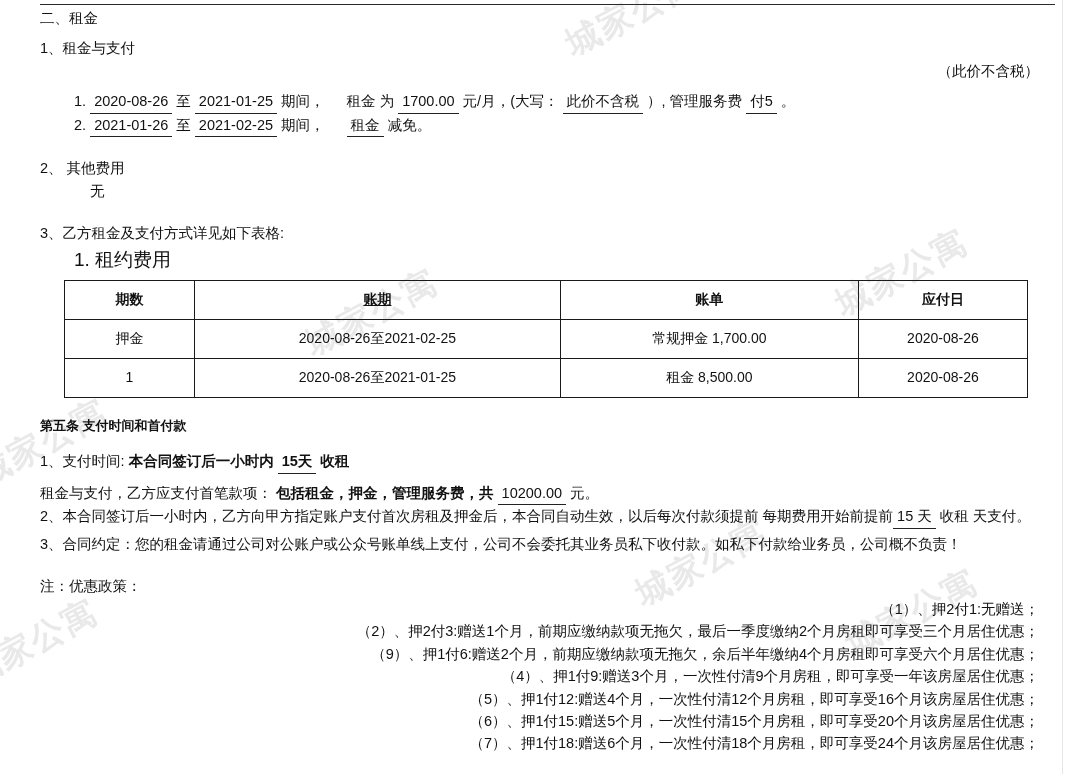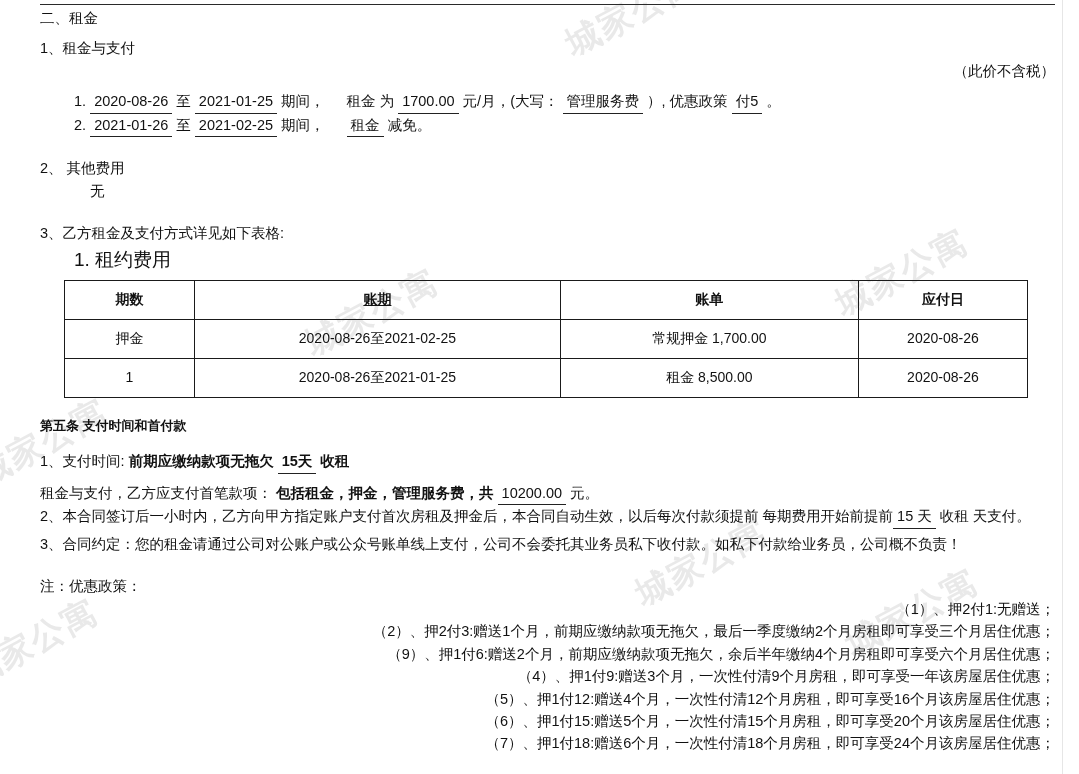--- a/index.html
+++ b/index.html
@@ -25,21 +25,21 @@
   }
   .right-gutter {
     position: absolute;
     right: 0; top: 0;
     width: 16px; height: 774px;
     background: #ffffff;
     border-left: 1px solid #e6e6e6;
   }
   .content {
     position: relative;
-    padding: 4px 8px 0 40px;
+    padding: 4px 24px 0 40px;
     font-size: 14.5px;
     line-height: 1.55;
   }
   .wm {
     position: absolute;
     color: rgba(120,120,120,0.16);
     font-size: 34px;
     font-weight: bold;
     transform: rotate(-28deg);
     white-space: nowrap;
@@ -116,23 +116,23 @@
     <div class="line indent2 gap-top-8">
       <span>1.</span>
       <span class="ul ul-wide">2020-08-26</span>
       <span>至</span>
       <span class="ul ul-wide">2021-01-25</span>
       <span>期间，</span>
       <span style="margin-left:18px">租金</span>
       <span>为</span>
       <span class="ul">1700.00</span>
       <span>元/月，(大写：</span>
-      <span class="ul">管理服务费</span>
+      <span class="ul">此价不含税</span>
       <span>）,</span>
-      <span>优惠政策</span>
+      <span>管理服务费</span>
       <span class="ul">付5</span>
       <span>。</span>
     </div>
 
     <div class="line indent2">
       <span>2.</span>
       <span class="ul ul-wide">2021-01-26</span>
       <span>至</span>
       <span class="ul ul-wide">2021-02-25</span>
       <span>期间，</span>
@@ -168,21 +168,21 @@
           <td>租金 8,500.00</td>
           <td>2020-08-26</td>
         </tr>
       </tbody>
     </table>
 
     <div class="section-title">第五条 支付时间和首付款</div>
 
     <div class="line">
       <span>1、支付时间:</span>
-      <span class="nb">前期应缴纳款项无拖欠</span>
+      <span class="nb">本合同签订后一小时内</span>
       <span class="ul nb">15天</span>
       <span class="nb">收租</span>
     </div>
 
     <div class="line gap-top-8">
       <span>租金与支付，乙方应支付首笔款项：</span>
       <span class="nb">包括租金，押金，管理服务费，共</span>
       <span class="ul">10200.00</span>
       <span>元。</span>
     </div>

